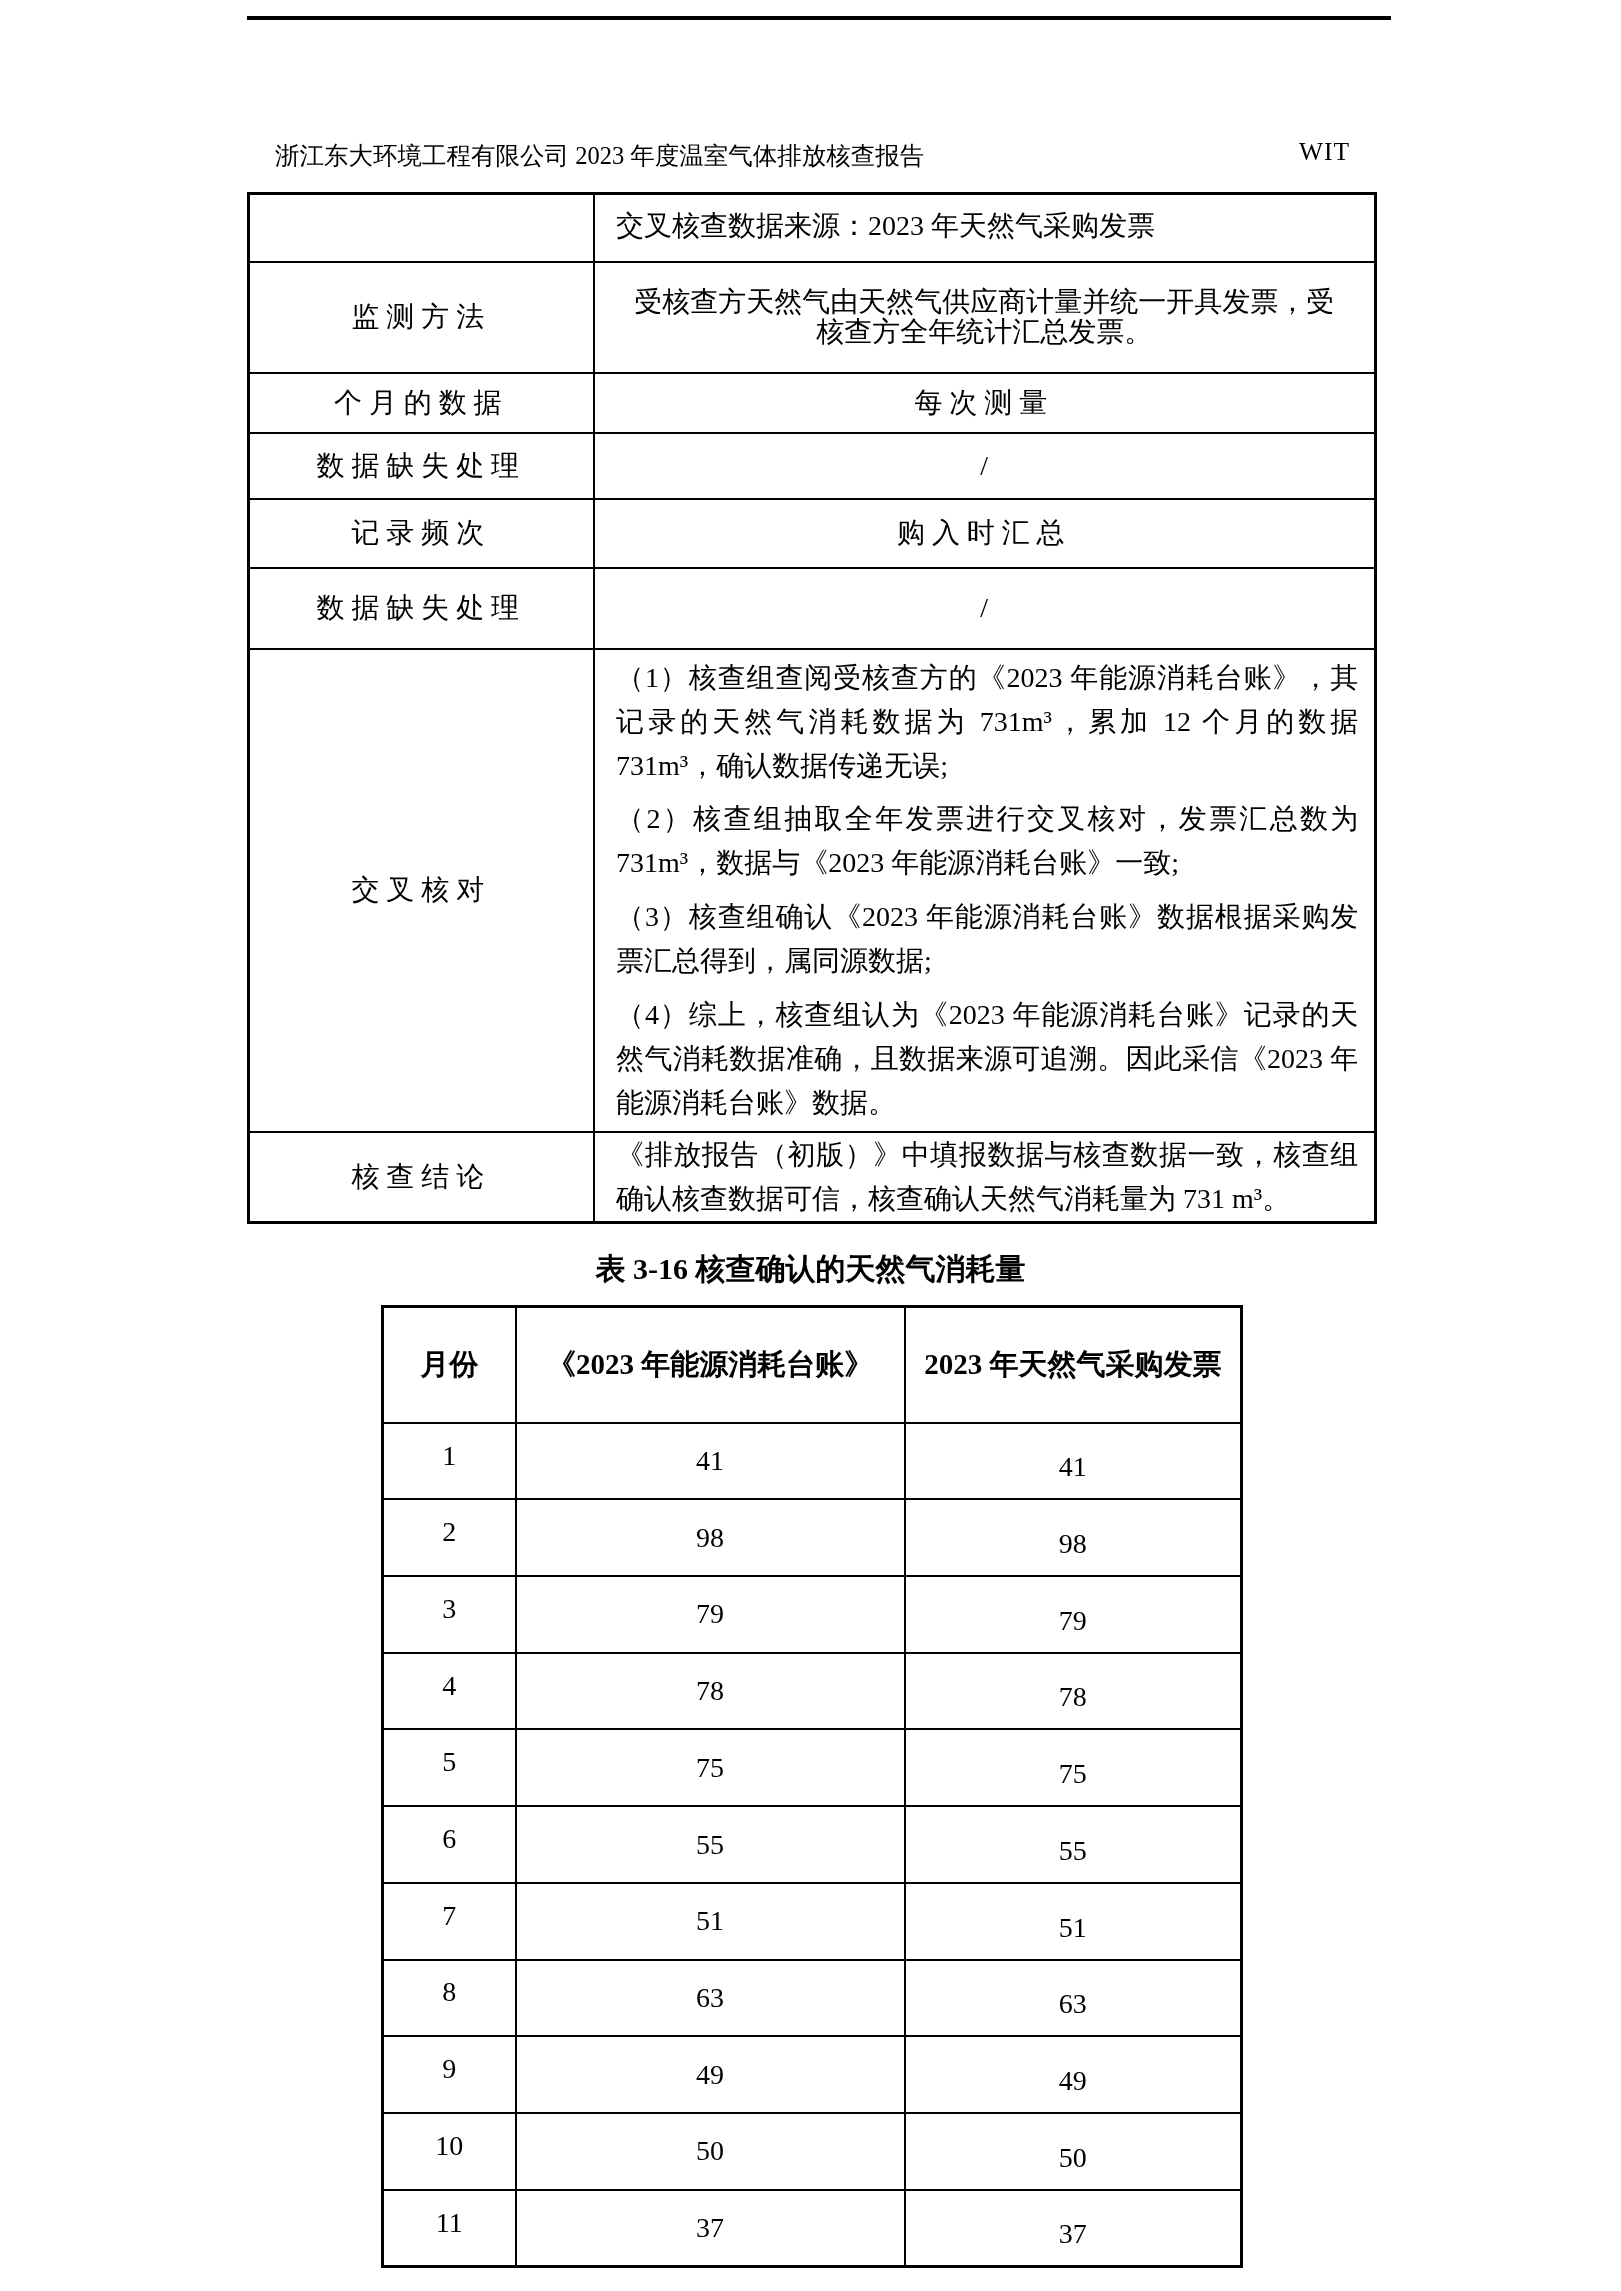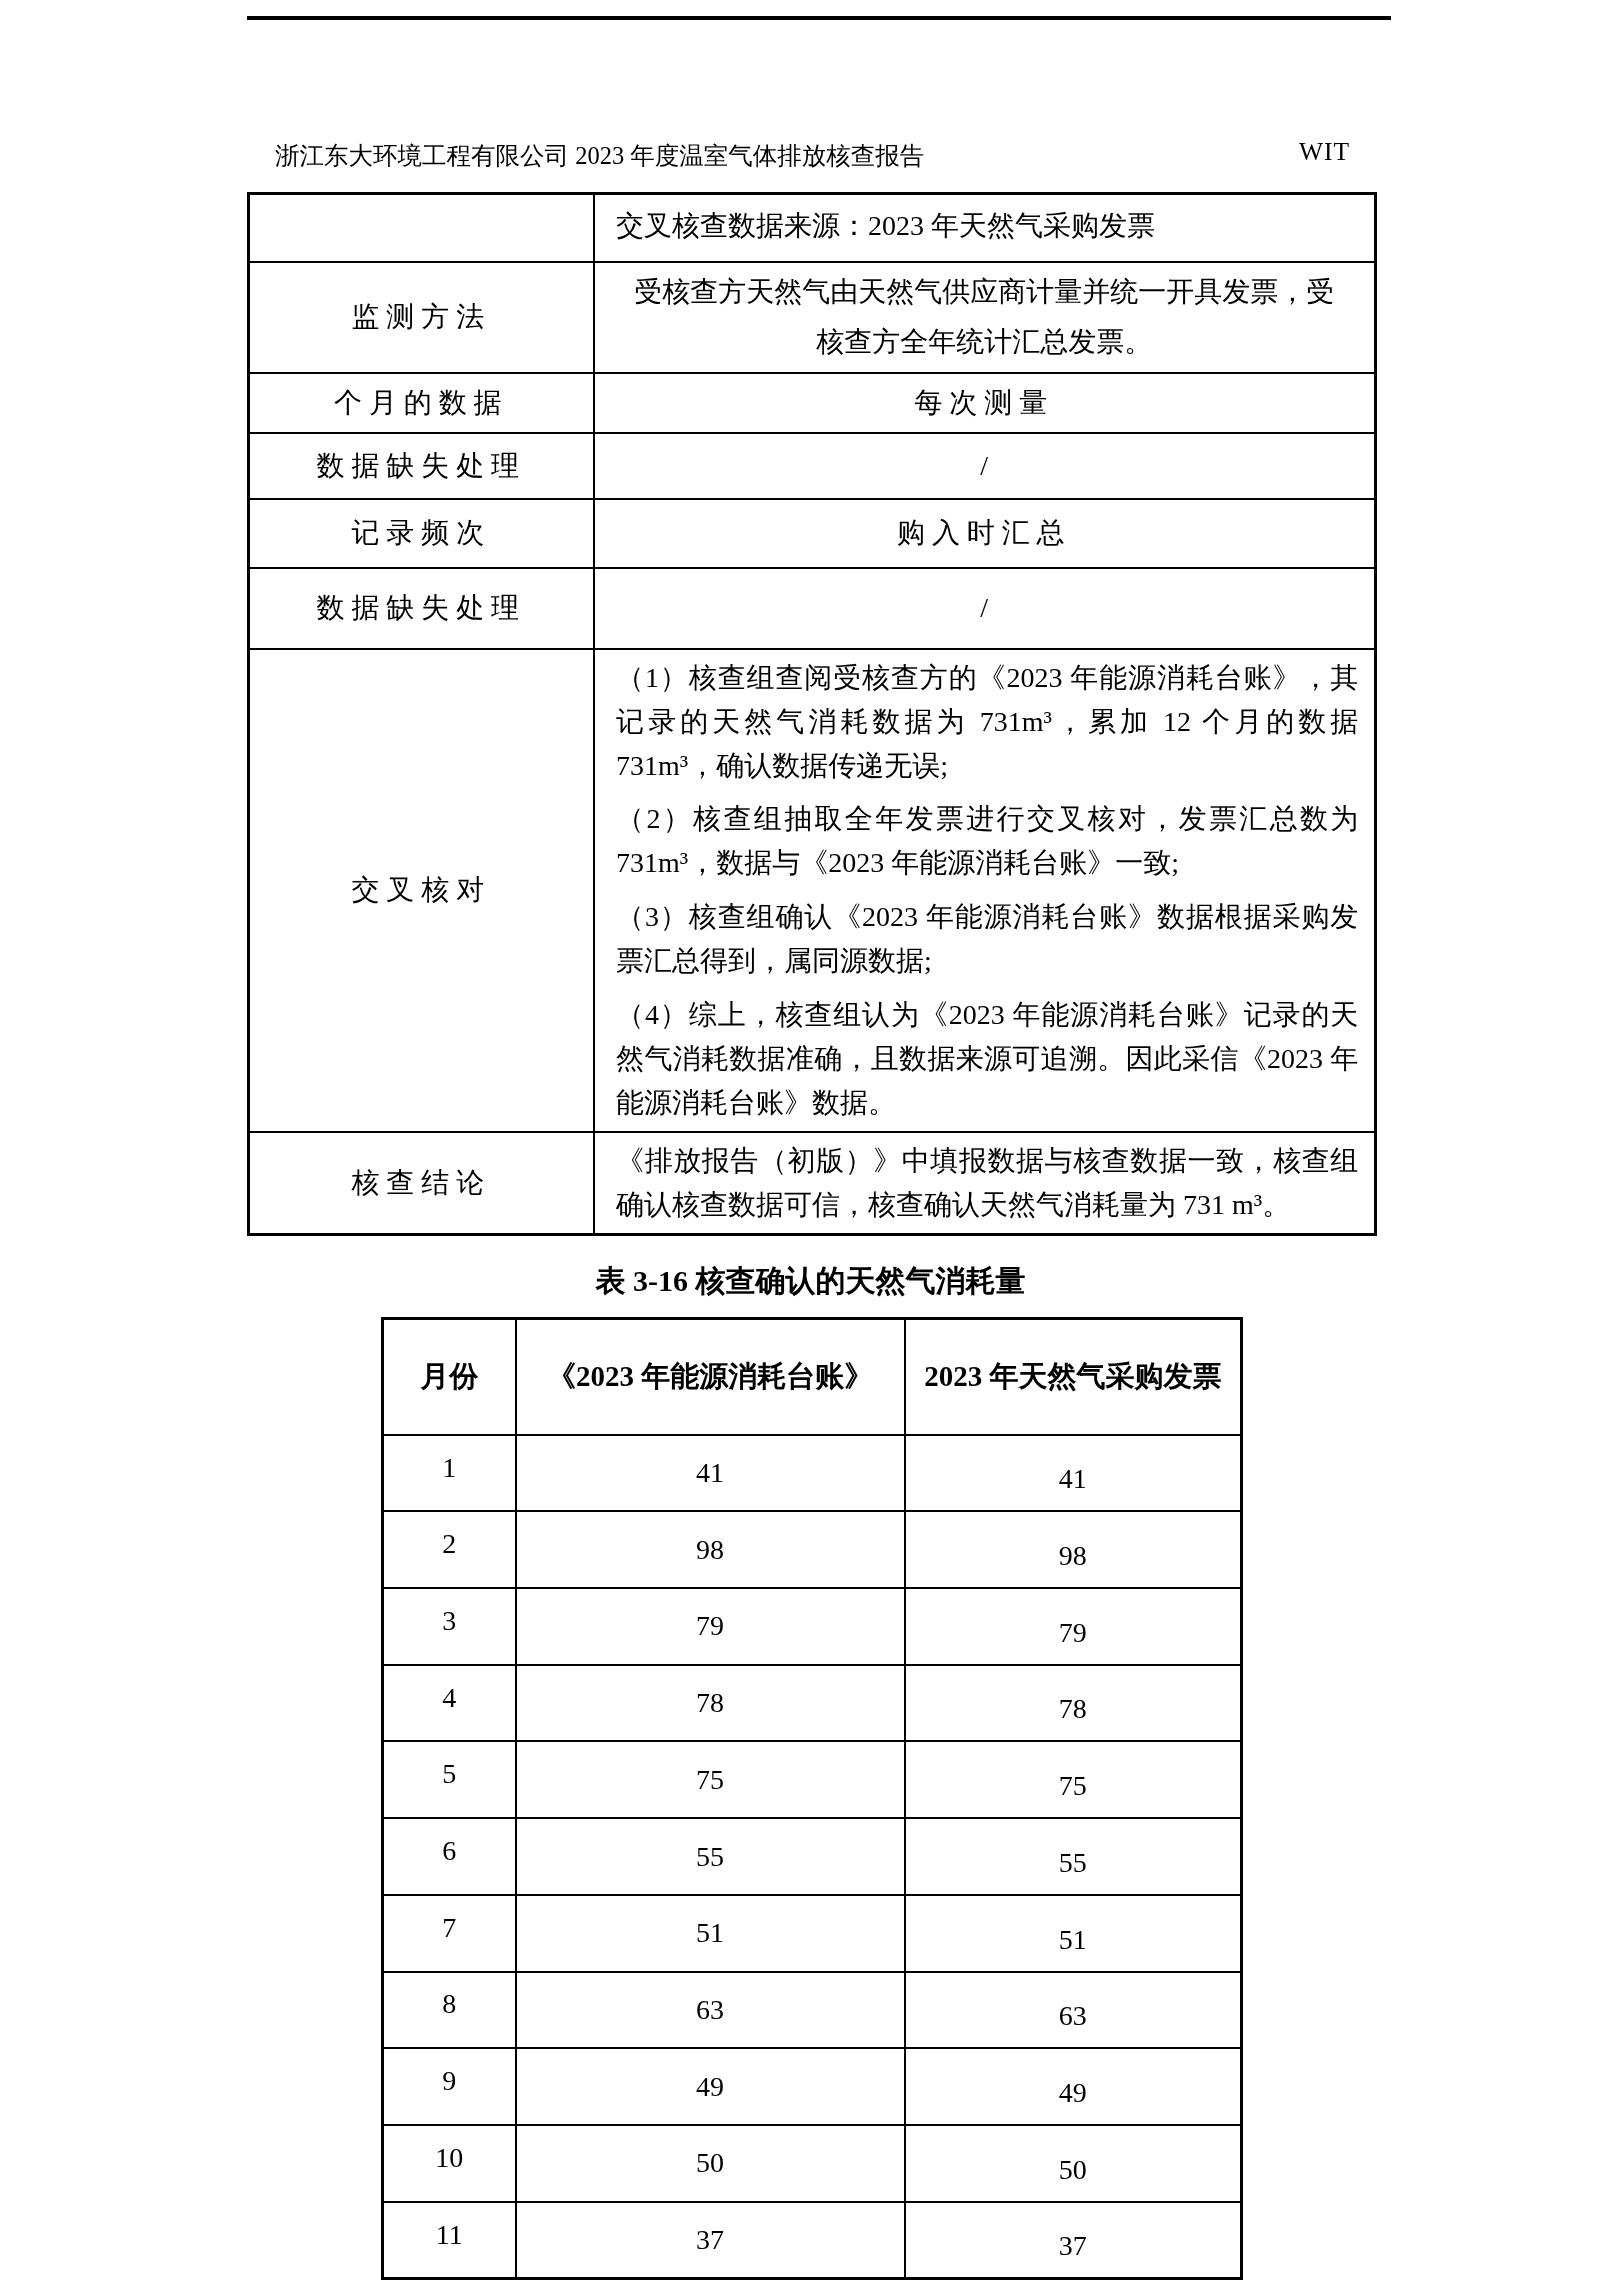--- a/index.html
+++ b/index.html
@@ -11,27 +11,27 @@
   .hdr-mark{position:absolute;left:1292px;top:121px;font-size:25.5px;letter-spacing:1px;}
   .hdr-rule{margin:15.7px 0 0 240px;width:1144px;height:3.9px;background:#000;}
   
   table{border-collapse:collapse;table-layout:fixed;padding-left:44px;}
   .t1{margin:19.6px 0 0 247px;width:1127px;border:3.9px solid #000;}
   .t1 td{border:2.9px solid #000;font-size:28px;vertical-align:middle;overflow:hidden;}
   .t1 .lbl{text-align:center;letter-spacing:6.9px;}
   .t1 .val{text-align:center;}
   .t1 .val-spread{letter-spacing:6.9px;}
   .val-left-top{text-align:left !important;vertical-align:top !important;padding:11.8px 13.7px 0 21.6px;}
-  .val-2line{line-height:50px;padding:0 33px;border-radius:9px;}
+  .val-2line{line-height:30px;padding:0 33px;border-radius:9px;}
   .val-paras{text-align:justify;padding:5.9px 15.7px 5.9px 21.6px;line-height:44px;font-family:Liberation Serif, serif;}
   .val-paras p{margin:0 0 9.8px 0;}
   .val-paras p:last-child{margin:0;}
   .val-concl{text-align:justify;padding:0 15.7px 0 21.6px;line-height:44px;}
   .r1{height:68px}.r2{height:111px}.r3{height:60px}.r4{height:66px}
-  .r5{height:69px}.r6{height:81px}.r7{height:463px}.r8{height:103px}
+  .r5{height:69px}.r6{height:81px}.r7{height:463px}.r8{height:91px}
   
   .caption{margin-top:21.6px;text-align:center;font-weight:bold;font-size:30px;height:45px;line-height:45px;}
   
   .t2{margin:13.7px 0 0 381px;width:860px;border:3.9px solid #000;}
   .t2 th{border:2.9px solid #000;font-weight:bold;font-size:29px;height:112px;
          text-align:center;vertical-align:middle;}
   .t2 td{border:2.9px solid #000;font-size:28px;height:60px;text-align:center;vertical-align:middle;}
   .t2 td.c1{padding-bottom:11.8px;}
   .t2 td.c3{padding-top:13.7px;}
 </style>

